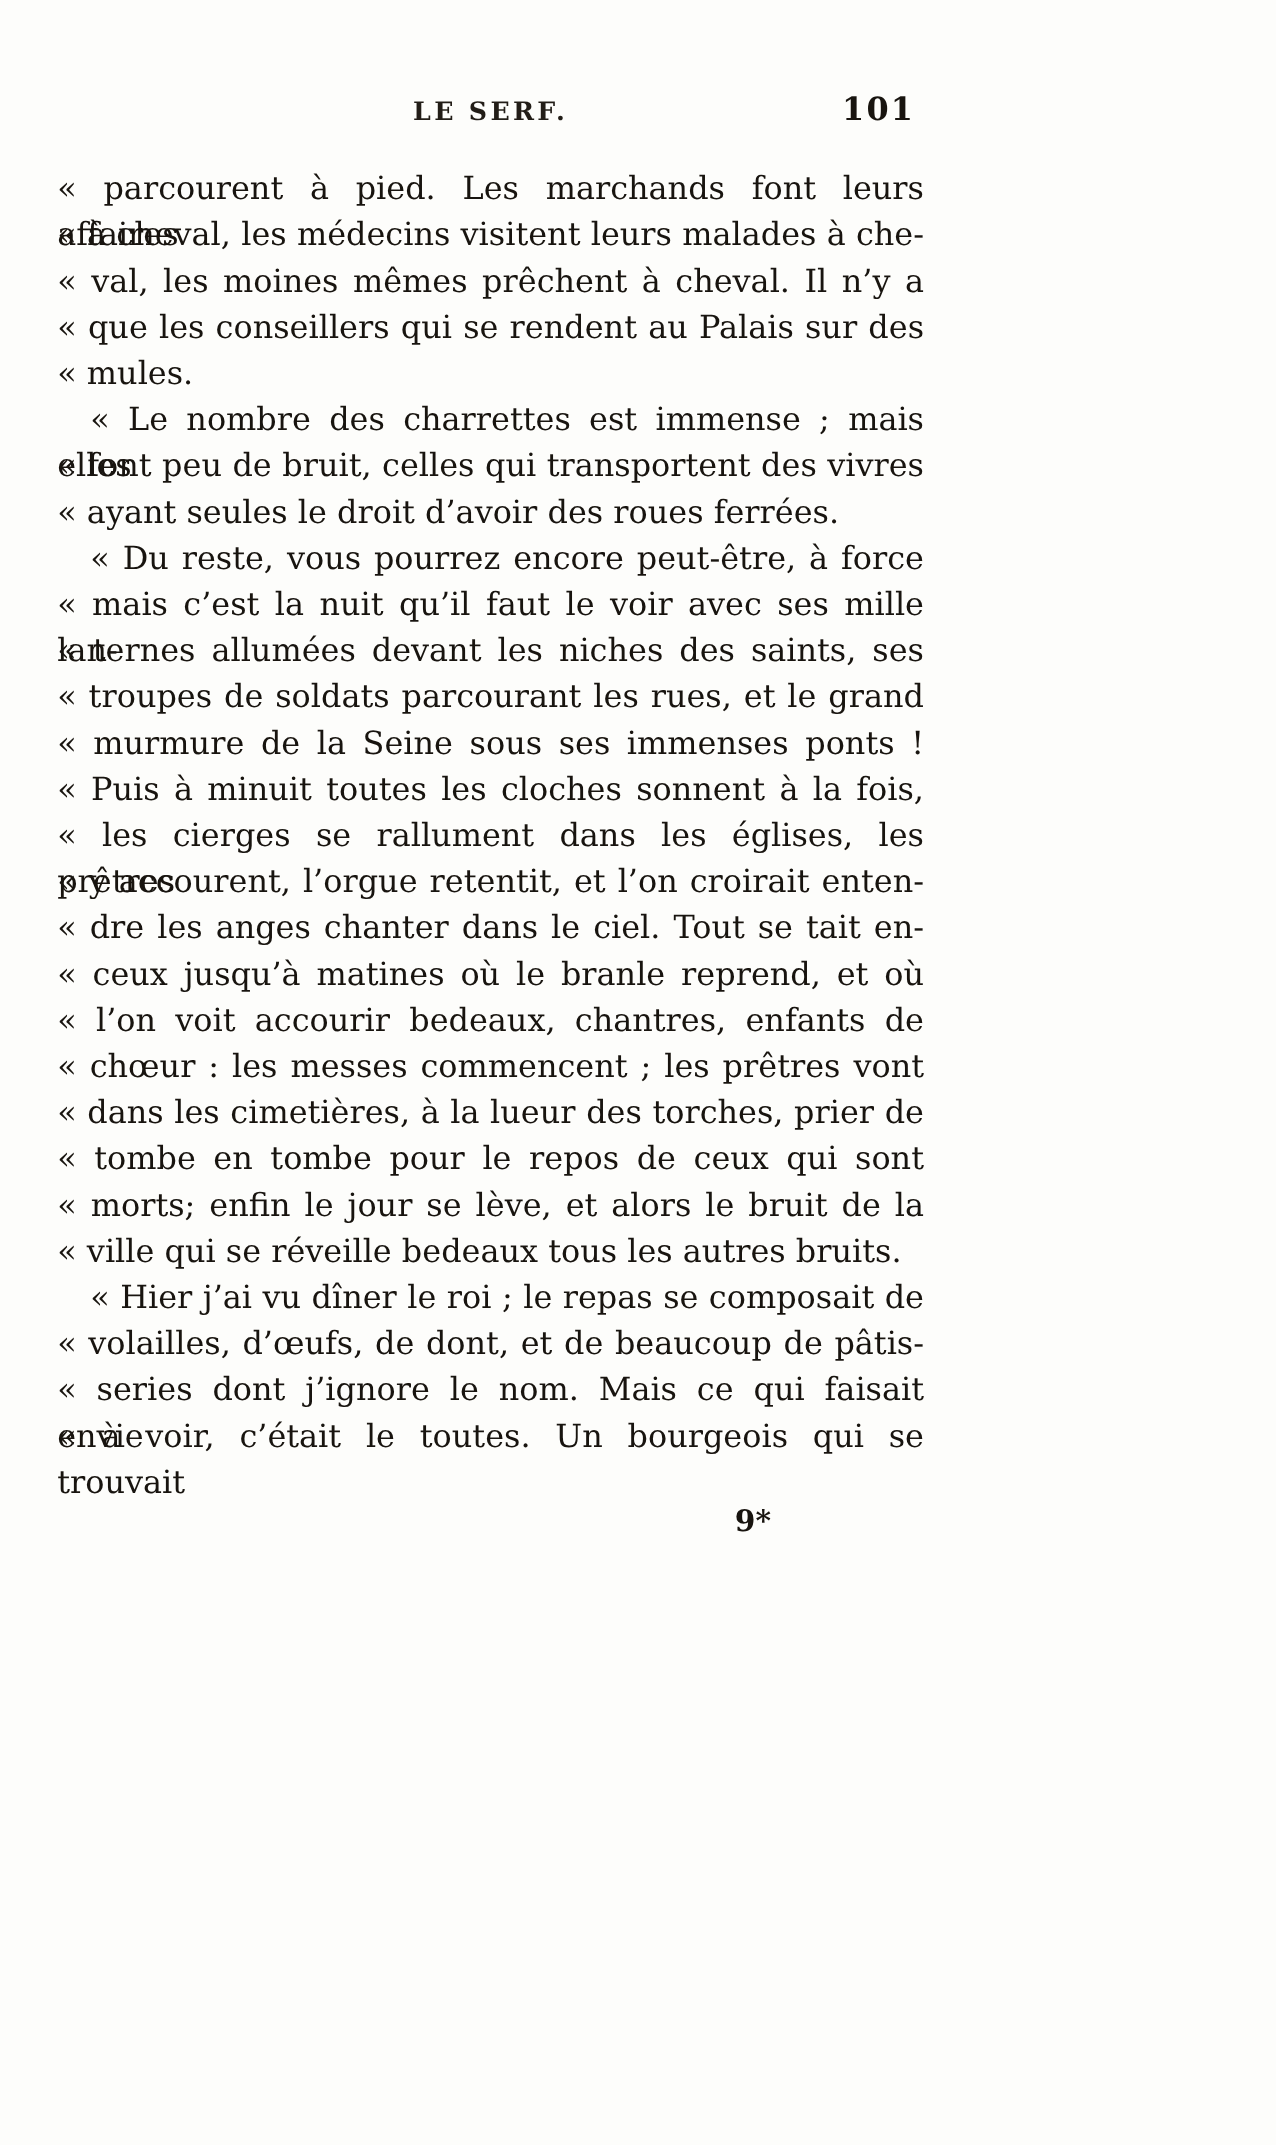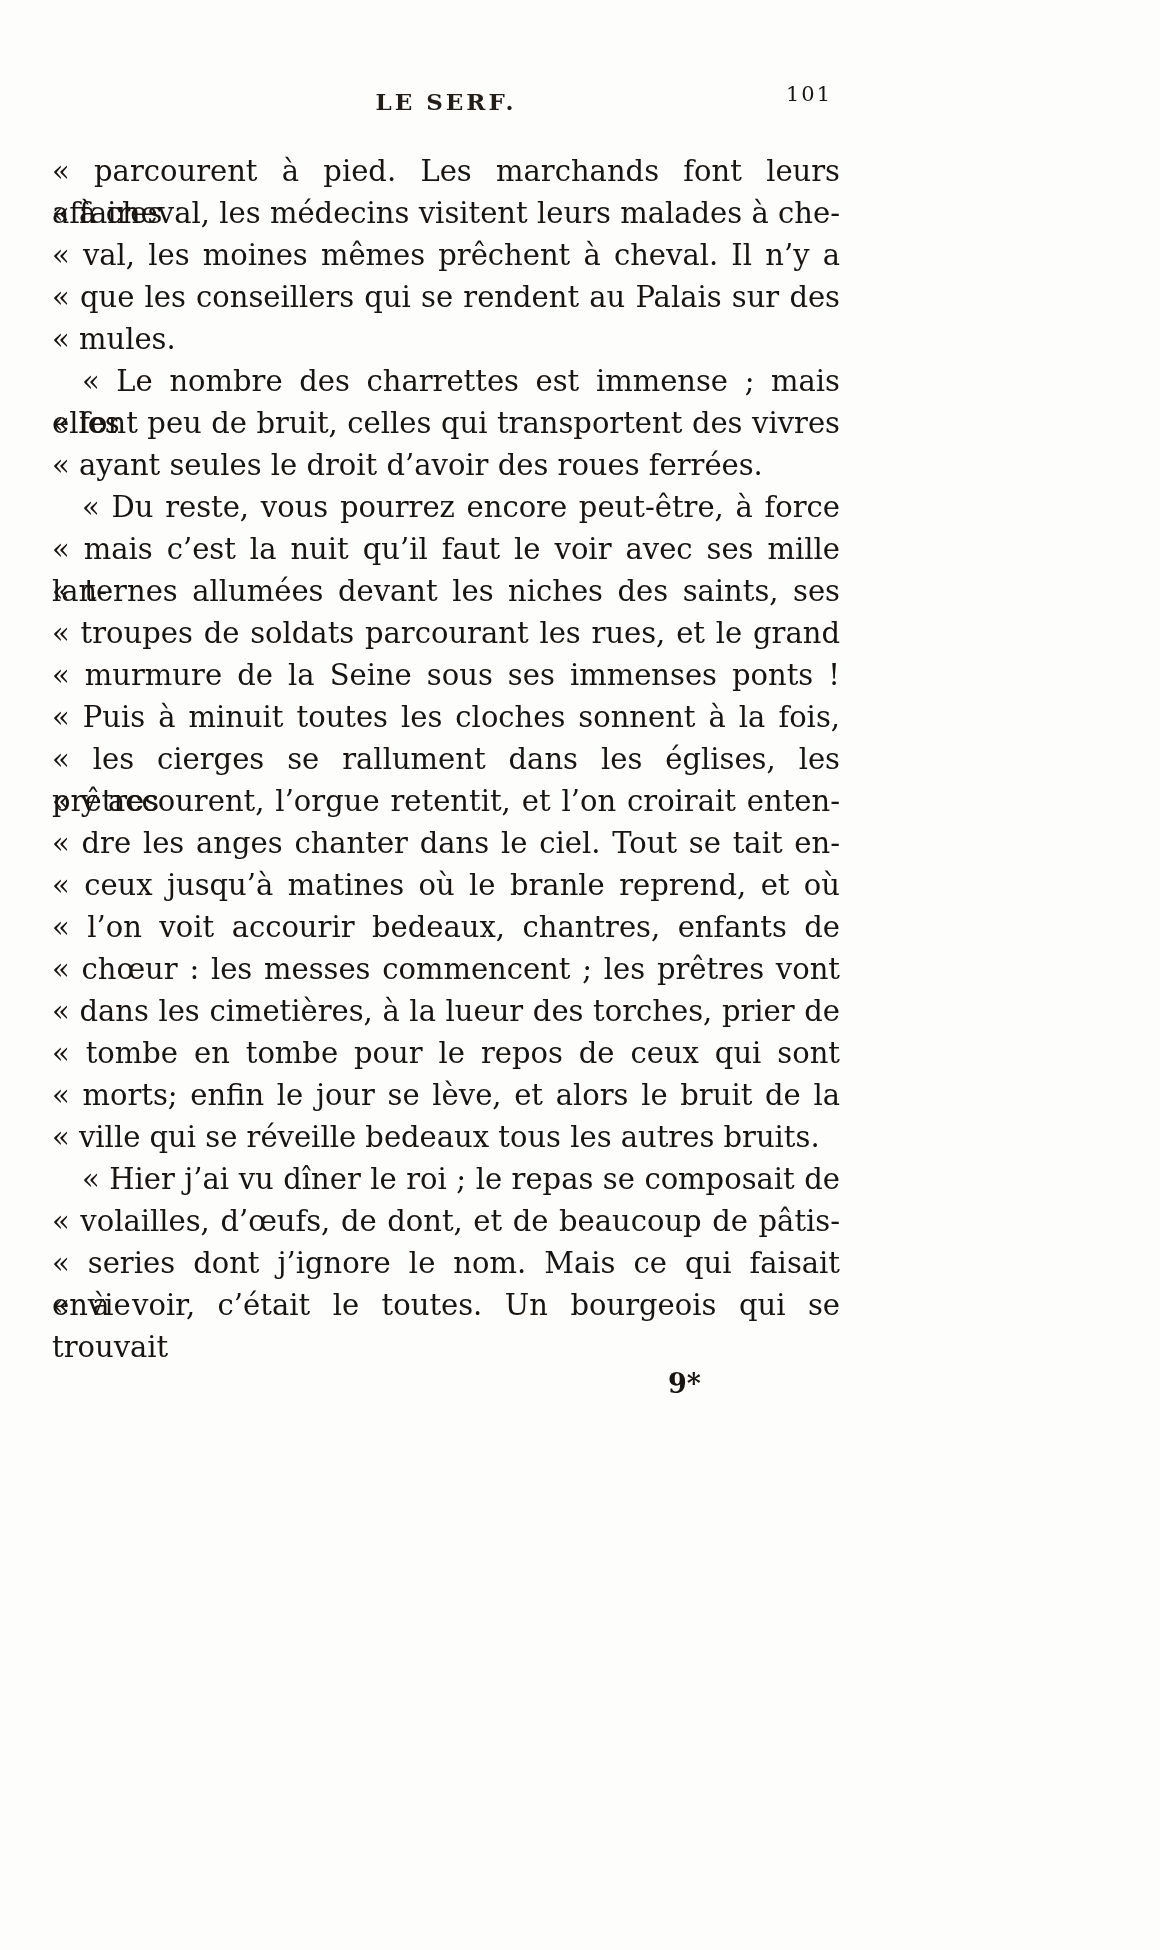--- a/index.html
+++ b/index.html
@@ -32,22 +32,22 @@
     text-align: center;
     font-size: 23px;
     letter-spacing: 3px;
     font-weight: 700;
     color: #221d17;
   }
   .page-number {
     position: absolute;
     right: 8px;
     top: -6px;
-    font-size: 21px;
-    font-weight: 400;
+    font-size: 29px;
+    font-weight: 700;
     letter-spacing: 2px;
     color: #18140f;
   }
   .page-text {
     margin-top: 18px;
   }
   .text-line {
     height: 42px;
     line-height: 42px;
     font-size: 29px;

